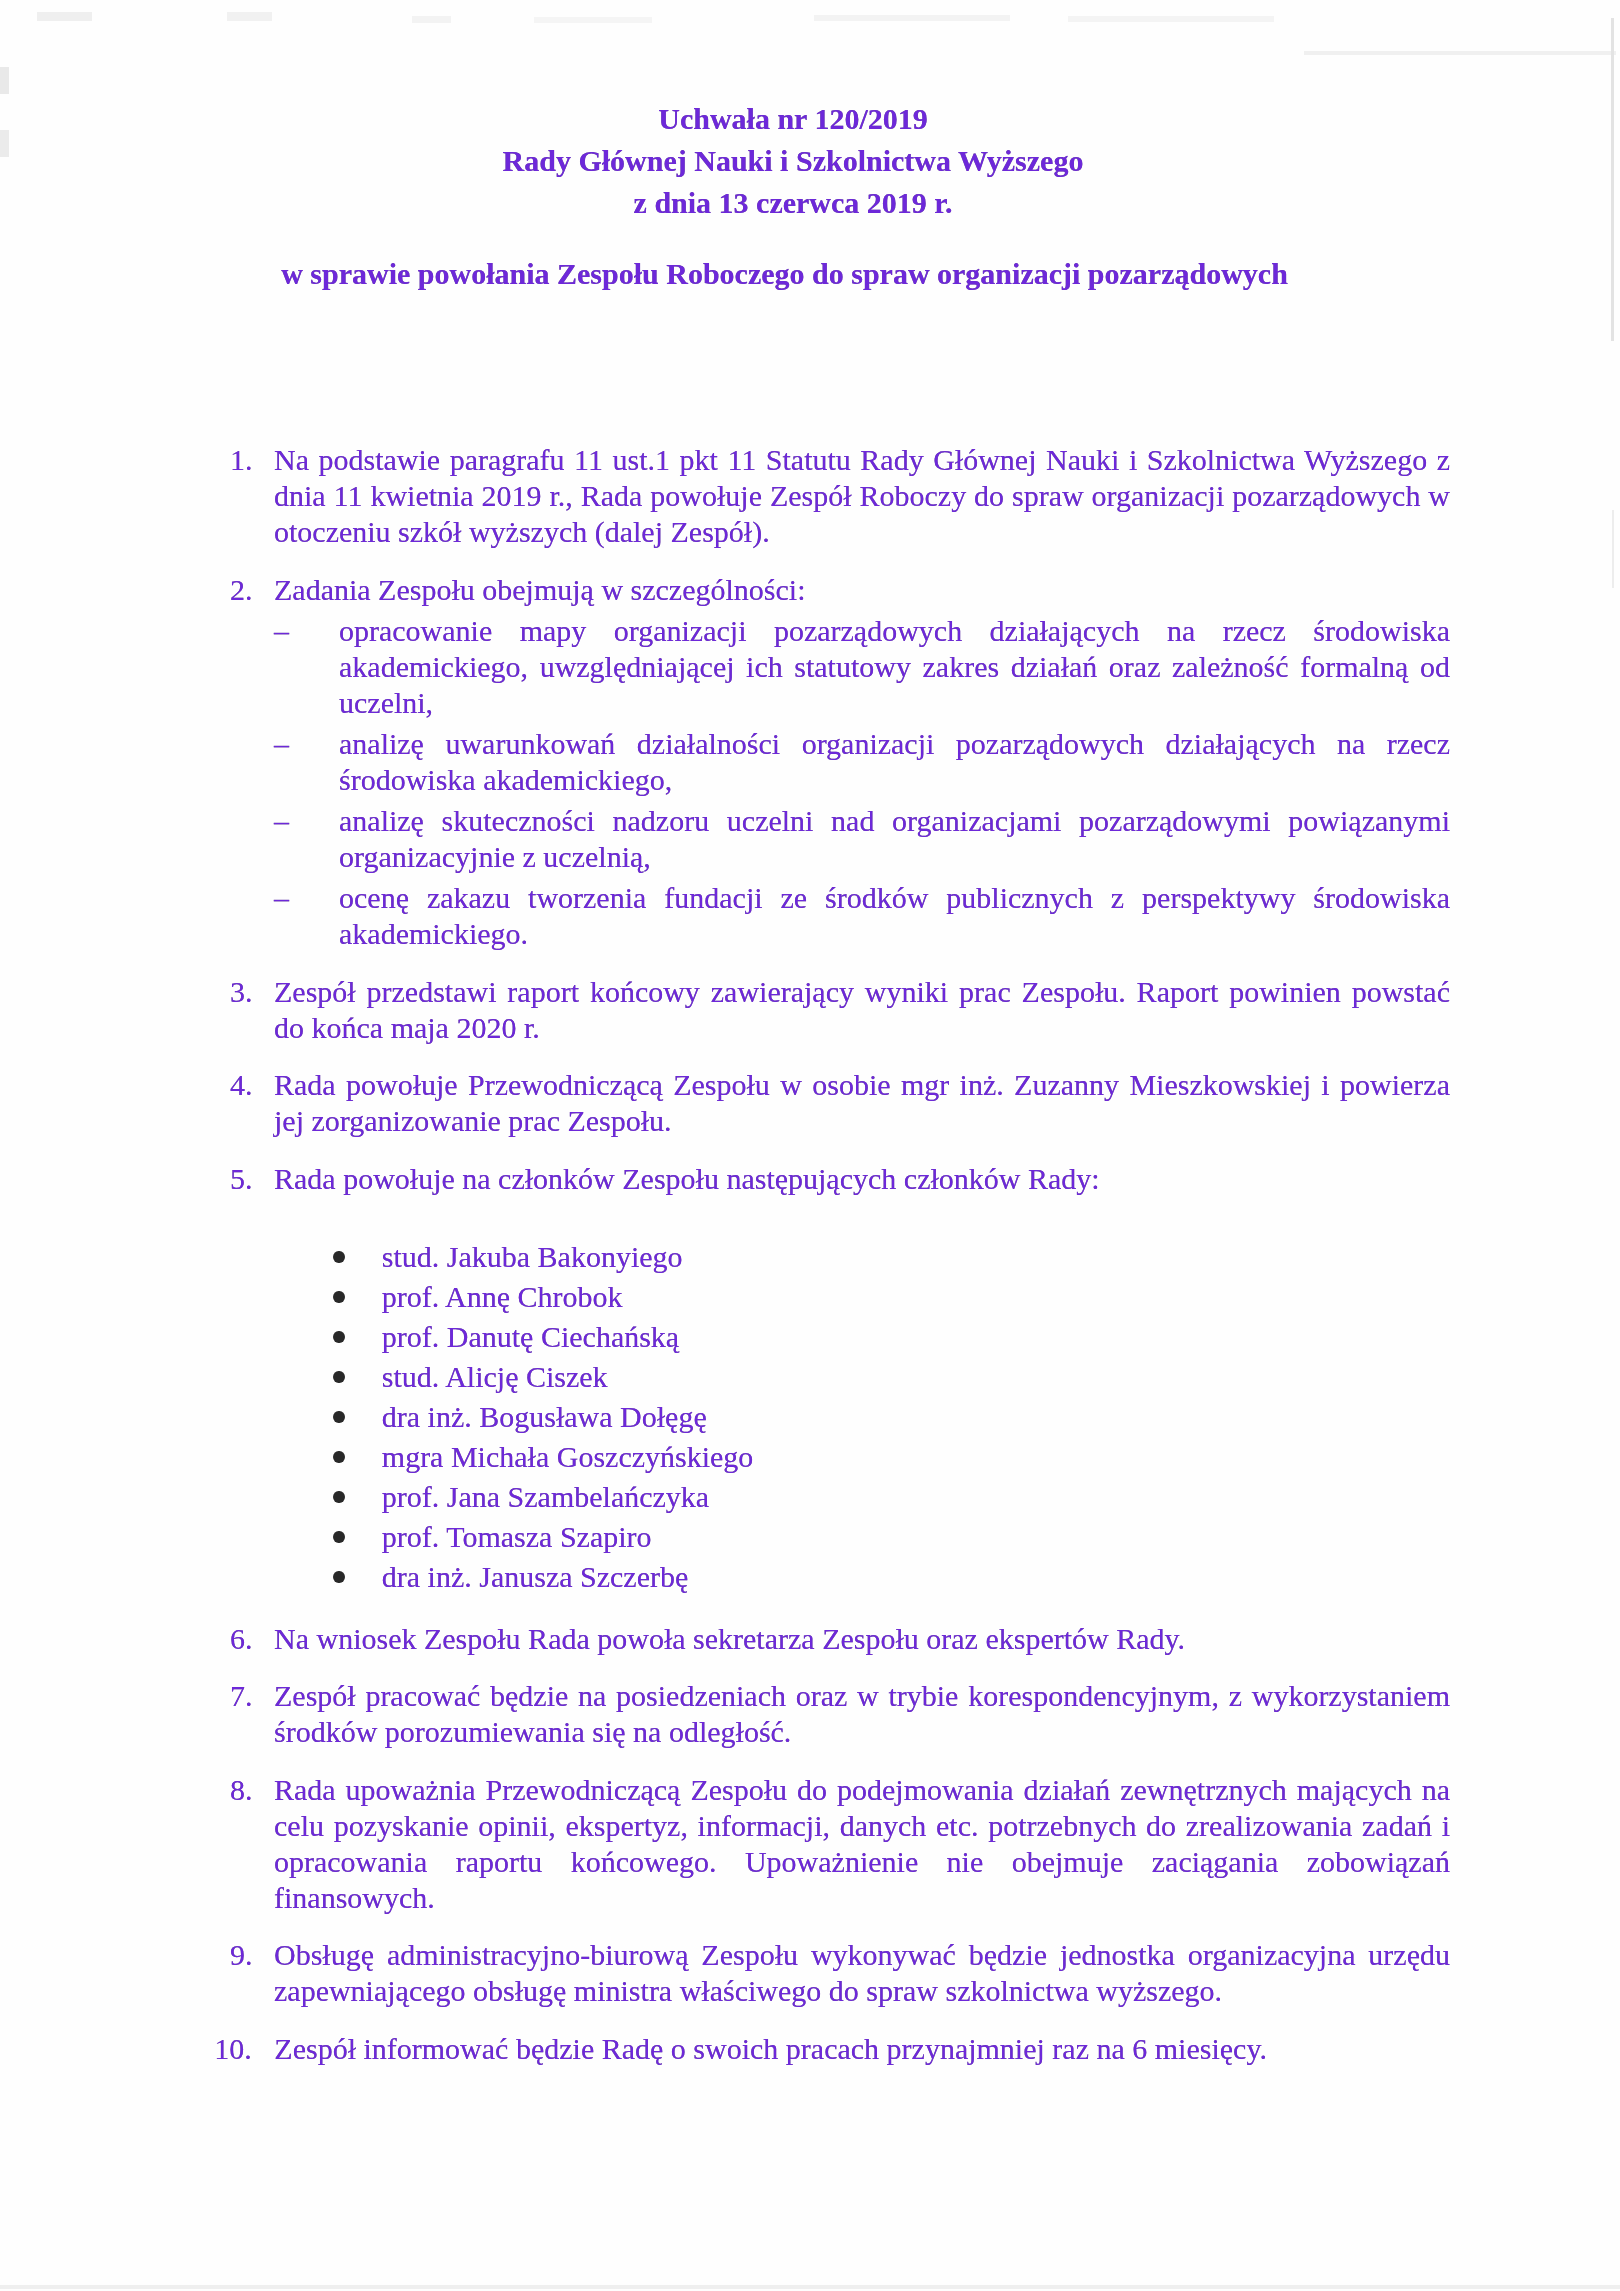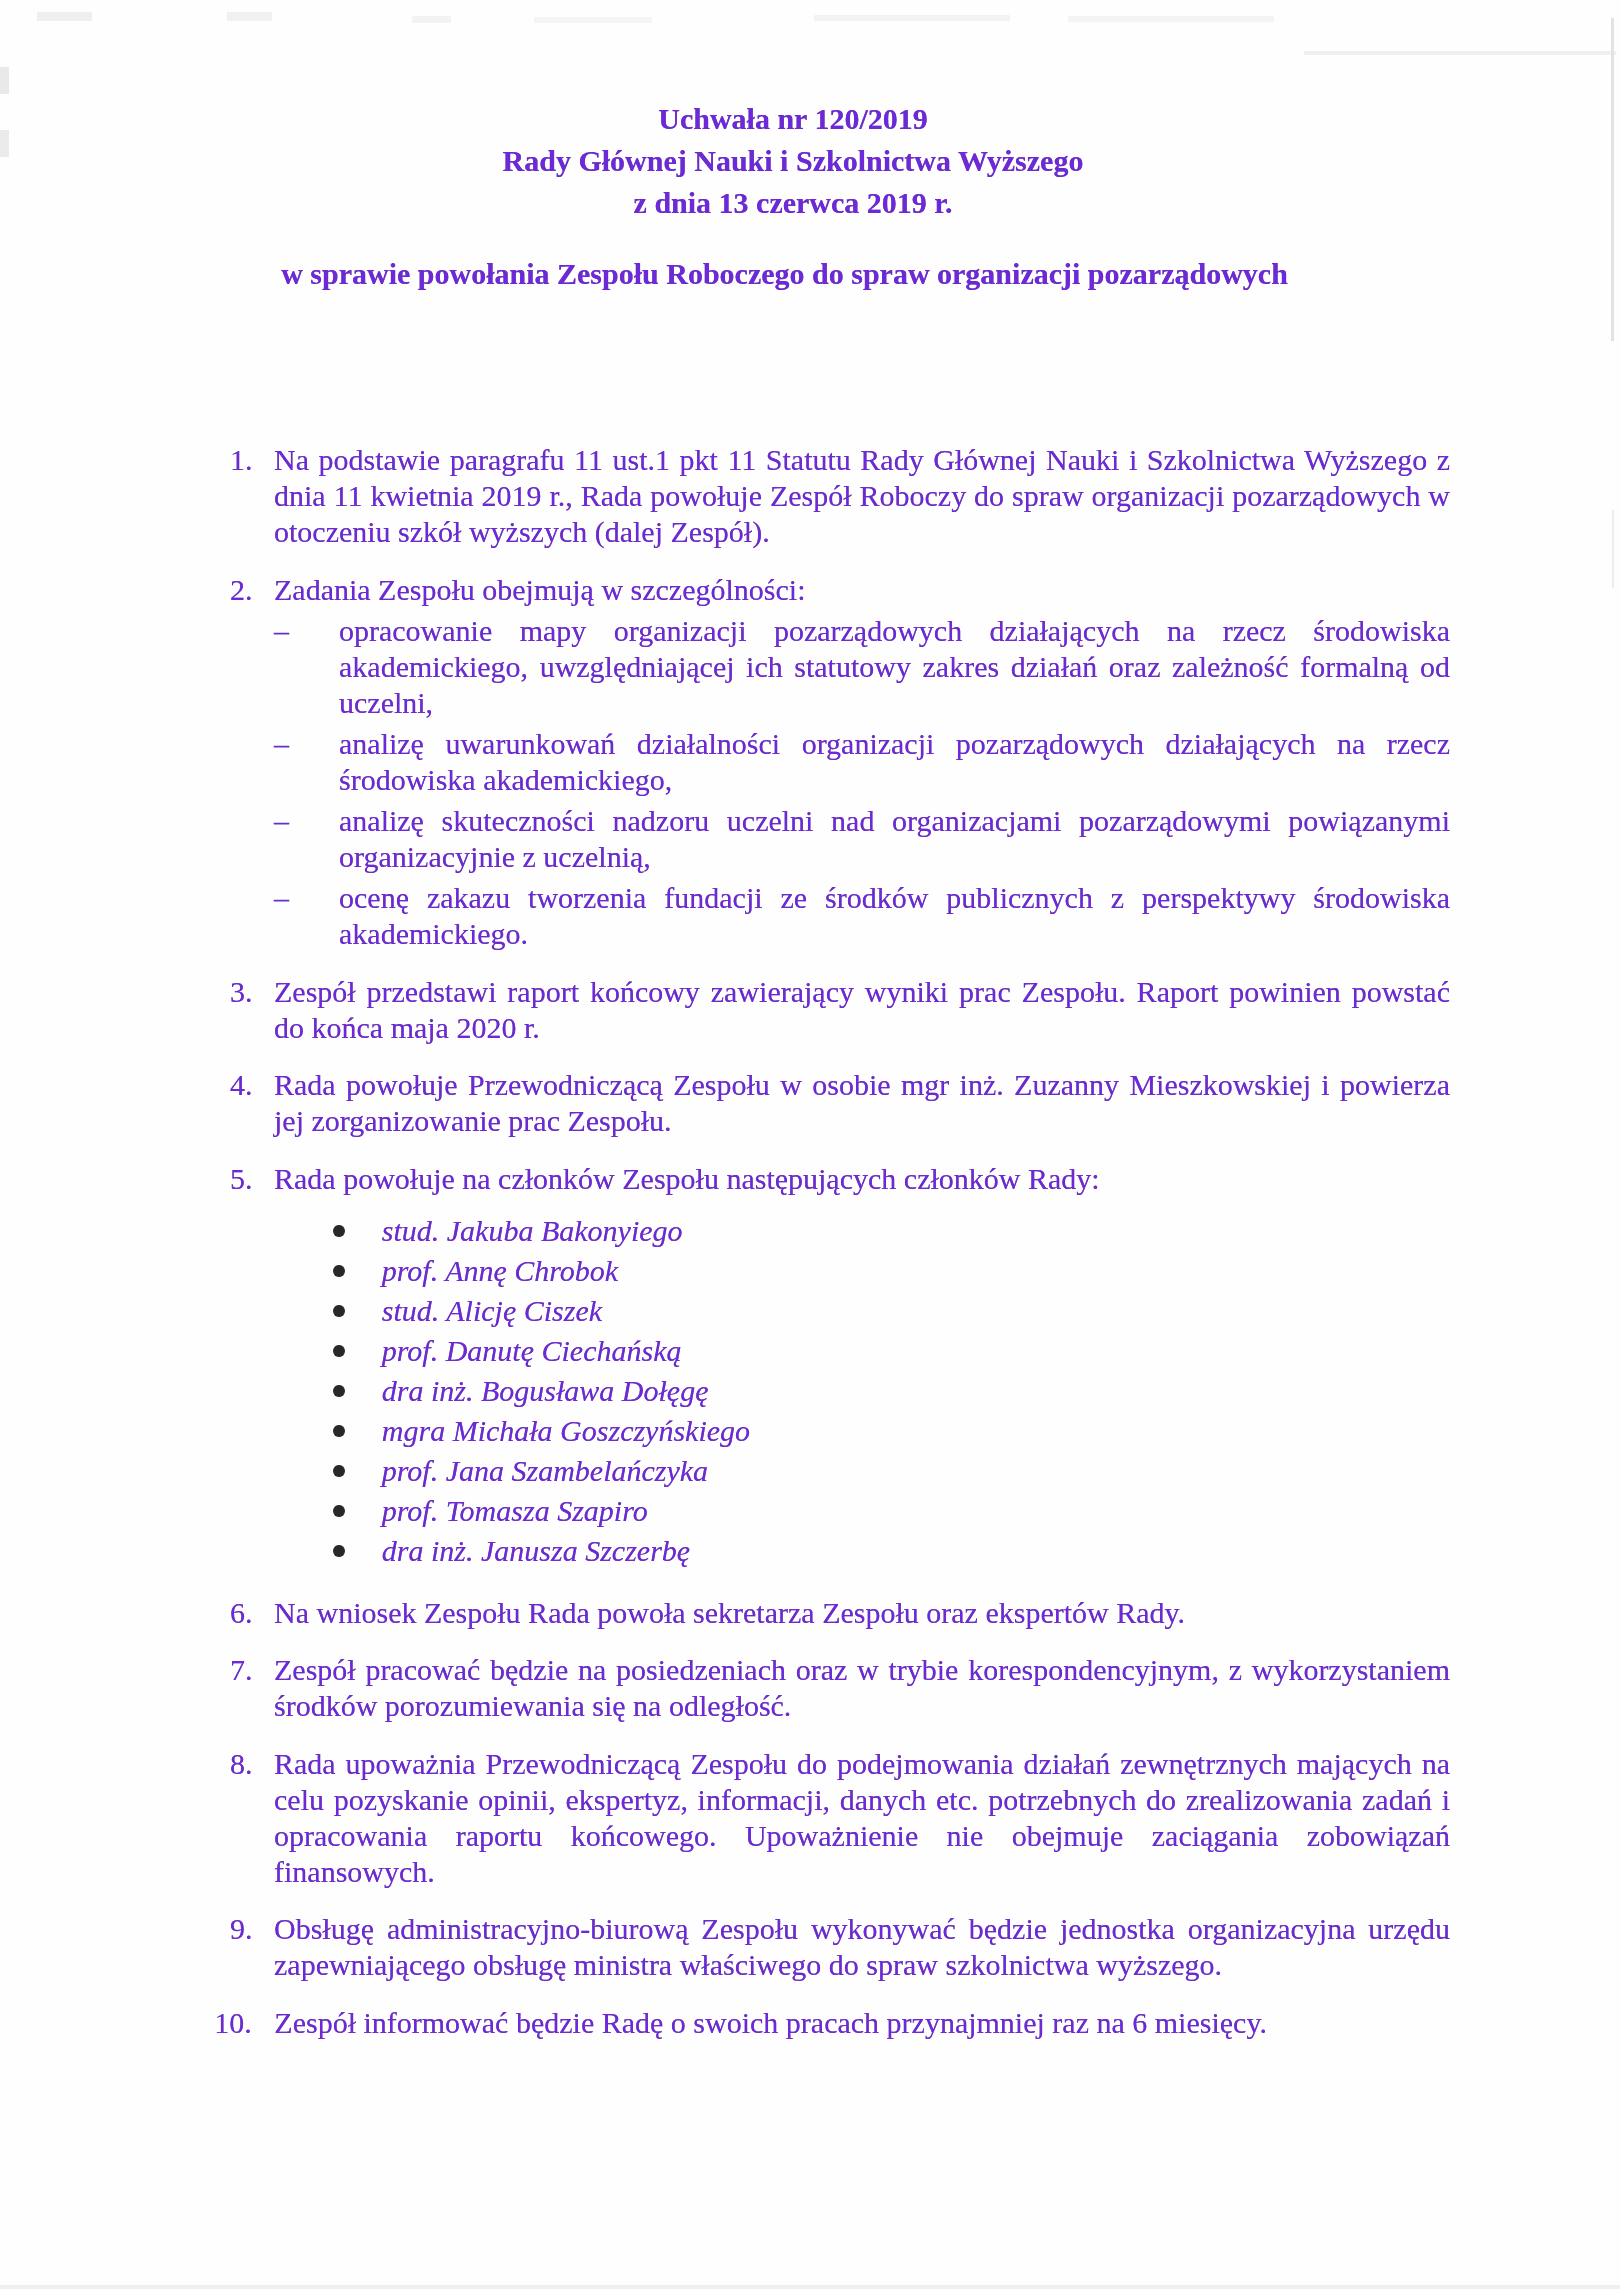--- a/index.html
+++ b/index.html
@@ -66,24 +66,23 @@
   .dash-list { margin-top: 5.9px; }
   .dash-row {
     display: flex;
     margin-top: 4.9px;
   }
   .dash-row .dash-marker { flex: 0 0 49px; }
   .dash-row .dash-text { flex: 1 1 auto; text-align: justify; margin-left: 16px; }
 
   
   .bullet-list {
-    margin-top: 14px;
+    margin-top: 40px;
     margin-bottom: 2px;
     padding-left: 59px;
-    font-style: italic;
   }
   .bullet-row {
     display: flex;
     align-items: flex-start;
     height: 40px;
     line-height: 40px;
   }
   .bullet-dot {
     flex: 0 0 11.8px;
     width: 11.8px;
@@ -187,25 +186,25 @@
           <span class="bullet-row">
             <span class="bullet-dot"></span>
             <span>stud. Jakuba Bakonyiego</span>
           </span>
           <span class="bullet-row">
             <span class="bullet-dot"></span>
             <span>prof. Annę Chrobok</span>
           </span>
           <span class="bullet-row">
             <span class="bullet-dot"></span>
+            <span>prof. Danutę Ciechańską</span>
+          </span>
+          <span class="bullet-row">
+            <span class="bullet-dot"></span>
             <span>stud. Alicję Ciszek</span>
-          </span>
-          <span class="bullet-row">
-            <span class="bullet-dot"></span>
-            <span>prof. Danutę Ciechańską</span>
           </span>
           <span class="bullet-row">
             <span class="bullet-dot"></span>
             <span>dra inż. Bogusława Dołęgę</span>
           </span>
           <span class="bullet-row">
             <span class="bullet-dot"></span>
             <span>mgra Michała Goszczyńskiego</span>
           </span>
           <span class="bullet-row">

